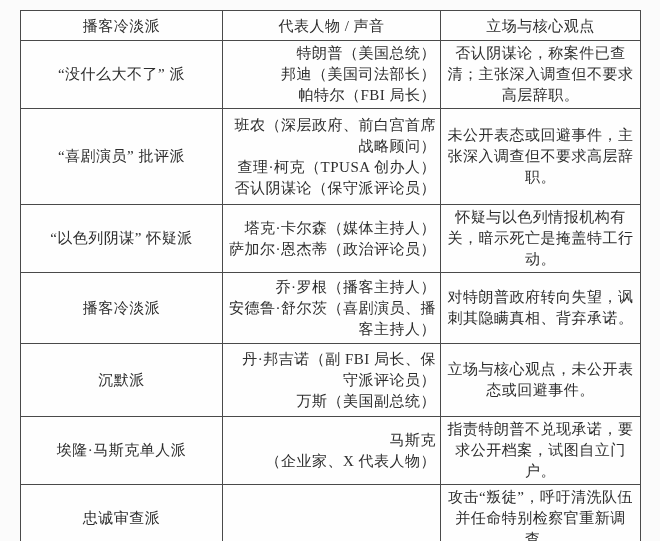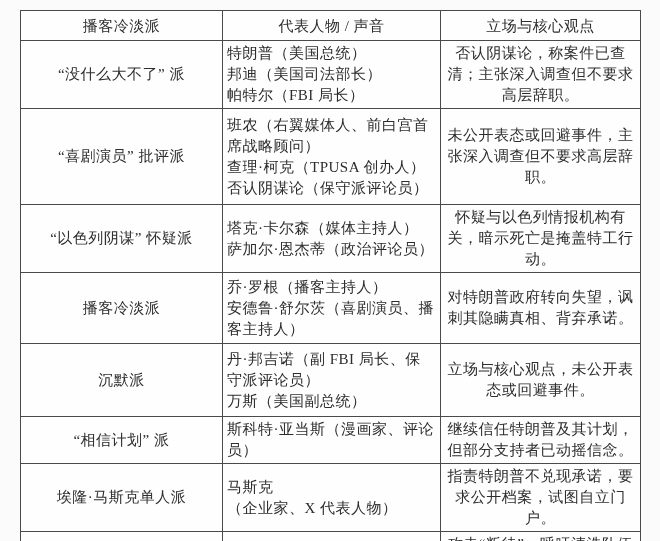--- a/index.html
+++ b/index.html
@@ -42,21 +42,21 @@
   }
   tr.hdr  { height: 30px; }
   tr.r1   { height: 62px; }
   tr.r2   { height: 96px; }
   tr.r3   { height: 47px; }
   tr.r4   { height: 71px; }
   tr.r5   { height: 73px; }
   tr.r6   { height: 44px; }
   tr.r7   { height: 51px; }
   tr.r8   { height: 49px; }
-  .person-line { text-align: left; }
+  .person-line { text-align: right; }
 </style>
 </head>
 <body>
 
 <table class="doc-table">
   <colgroup>
       <col class="c1">
       <col class="c2">
       <col class="c3">
     </colgroup>
@@ -73,21 +73,21 @@
       <td>
         <div class="person-line">特朗普（美国总统）</div>
         <div class="person-line">邦迪（美国司法部长）</div>
         <div class="person-line">帕特尔（FBI 局长）</div>
       </td>
       <td>否认阴谋论，称案件已查清；主张深入调查但不要求高层辞职。</td>
     </tr>
     <tr class="r2">
       <td>“喜剧演员” 批评派</td>
       <td>
-        <div class="person-line">班农（右翼媒体人、前白宫首席战略顾问）</div>
+        <div class="person-line">班农（深层政府、前白宫首席战略顾问）</div>
         <div class="person-line">查理·柯克（TPUSA 创办人）</div>
         <div class="person-line">否认阴谋论（保守派评论员）</div>
       </td>
       <td>未公开表态或回避事件，主张深入调查但不要求高层辞职。</td>
     </tr>
     <tr class="r3">
       <td>“以色列阴谋” 怀疑派</td>
       <td>
         <div class="person-line">塔克·卡尔森（媒体主持人）</div>
         <div class="person-line">萨加尔·恩杰蒂（政治评论员）</div>
@@ -103,27 +103,20 @@
       <td>对特朗普政府转向失望，讽刺其隐瞒真相、背弃承诺。</td>
     </tr>
     <tr class="r5">
       <td>沉默派</td>
       <td>
         <div class="person-line">丹·邦吉诺（副 FBI 局长、保守派评论员）</div>
         <div class="person-line">万斯（美国副总统）</div>
       </td>
       <td>立场与核心观点，未公开表态或回避事件。</td>
     </tr>
-    <tr class="r6">
-      <td>“相信计划” 派</td>
-      <td>
-        <div class="person-line">斯科特·亚当斯（漫画家、评论员）</div>
-      </td>
-      <td>继续信任特朗普及其计划，但部分支持者已动摇信念。</td>
-    </tr>
     <tr class="r7">
       <td>埃隆·马斯克单人派</td>
       <td>
         <div class="person-line">马斯克</div>
         <div class="person-line">（企业家、X 代表人物）</div>
       </td>
       <td>指责特朗普不兑现承诺，要求公开档案，试图自立门户。</td>
     </tr>
     <tr class="r8">
       <td>忠诚审查派</td>

